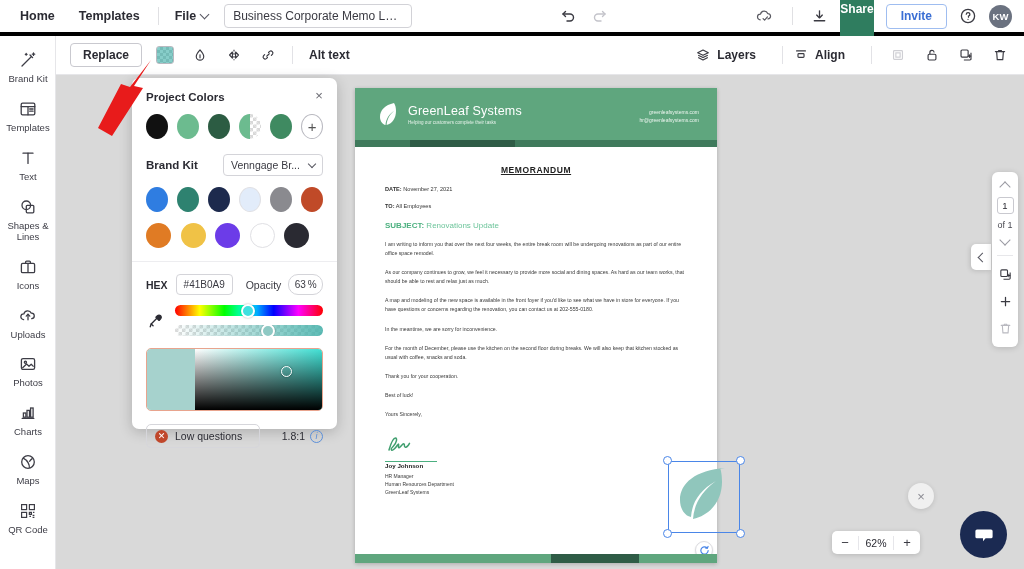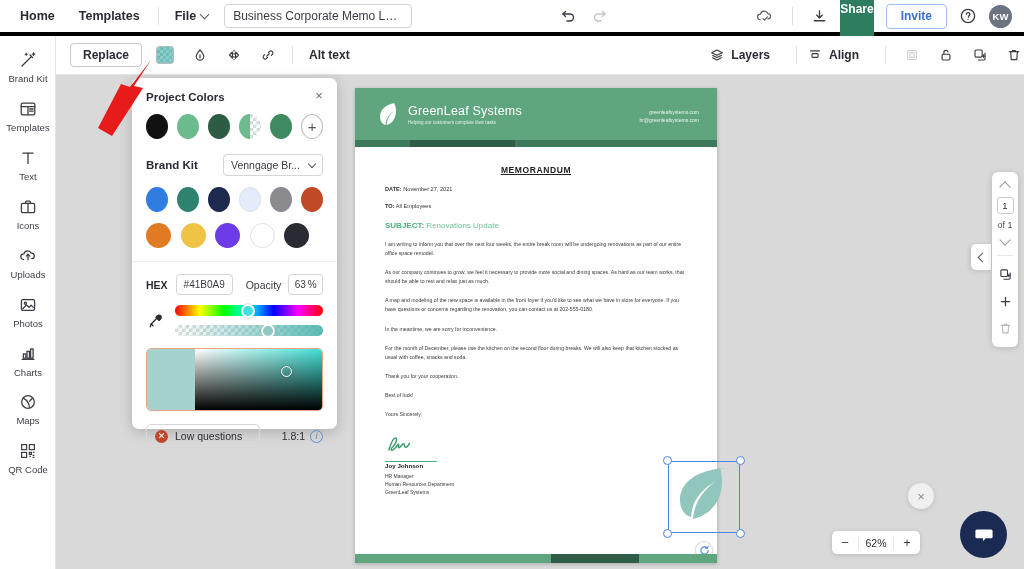--- a/index.html
+++ b/index.html
@@ -78,21 +78,21 @@
     border:1px solid #b9b9c0; position:relative; overflow:hidden;
     background-image:
       linear-gradient(45deg,#cfcfcf 25%,transparent 25%,transparent 75%,#cfcfcf 75%),
       linear-gradient(45deg,#cfcfcf 25%,transparent 25%,transparent 75%,#cfcfcf 75%);
     background-size:6px 6px; background-position:0 0,3px 3px; background-color:#fff;
   }
   .swatch-btn .fill{ position:absolute; inset:0; background:#41b0a9; opacity:.63; }
   .tb-icon{ margin-left:18px; cursor:pointer; display:flex; align-items:center; }
   .tb-sep{ width:1px; height:18px; background:#e2e2e6; margin:0 0 0 16px; }
   .alt-text{ margin-left:16px; font-size:12px; font-weight:bold; color:#2b2b33; cursor:pointer; }
-  .tb-right{ margin-left:auto; display:flex; align-items:center; padding-right:2px; gap:0; }
+  .tb-right{ margin-left:auto; display:flex; align-items:center; padding-right:16px; gap:0; }
   .tb-group{ display:flex; align-items:center; gap:6px; cursor:pointer; padding:0 10px; }
   .tb-group .lbl{ font-size:12px; font-weight:bold; }
 
   
   .canvas-area{
     position:absolute; left:56px; top:75px; width:968px; height:494px;
     background:#d9d9d9; overflow:hidden;
   }
   .page{
     position:absolute; left:299px; top:13px; width:362px; height:475px;
@@ -182,21 +182,21 @@
   }
   .divider{ height:1px; background:#ededf0; margin:13px -14px 0; }
   .hex-row{ display:flex; align-items:center; margin-top:12px; }
   .hex-lbl{ font-size:10.5px; font-weight:bold; }
   .hex-field{
     margin-left:8px; width:62px; height:21px; border:1px solid #d4d4d9; border-radius:4px;
     font-size:10px; color:#3a3a42; display:flex; align-items:center; padding-left:7px; cursor:text;
   }
   .op-lbl{ margin-left:13px; font-size:10.5px; color:#3a3a42; }
   .op-field{
-    margin-left:7px; width:38px; height:21px; border:1px solid #d4d4d9; border-radius:4px;
+    margin-left:7px; width:38px; height:21px; border:1px solid #d4d4d9; border-radius:10px;
     font-size:10px; color:#3a3a42; display:flex; align-items:center; justify-content:center; gap:2px; cursor:text;
   }
   .sliders{ display:flex; align-items:center; margin-top:10px; gap:9px; }
   .eyedrop{ width:20px; cursor:pointer; display:flex; align-items:center; justify-content:center; }
   .slider-col{ flex:1; }
   .hue-bar{
     position:relative; height:11px; border-radius:6px;
     background:linear-gradient(to right,#ff0000,#ffff00,#00ff00,#00ffff,#0000ff,#ff00ff,#ff0000);
   }
   .alpha-bar{
@@ -377,20 +377,27 @@
     </div>
 
     <div class="rail-item">
       <svg width="20" height="20" viewBox="0 0 20 20" fill="none" stroke="#3d3d46" stroke-width="1.3" stroke-linecap="round">
         <path d="M5 5.2h10"></path>
           <path d="M10 5.2v10.2"></path>
       </svg>
       <div class="rail-lbl">Text</div>
     </div>
 
+    <div class="rail-item">
+      <svg width="20" height="20" viewBox="0 0 20 20" fill="none" stroke="#3d3d46" stroke-width="1.3">
+        <circle cx="8.3" cy="8.3" r="4.3"></circle>
+        <rect x="8.3" y="8.3" width="7.5" height="7.5" rx="1"></rect>
+      </svg>
+      <div class="rail-lbl">Shapes &amp; Lines</div>
+    </div>
 
     <div class="rail-item">
       <svg width="20" height="20" viewBox="0 0 20 20" fill="none" stroke="#3d3d46" stroke-width="1.3" stroke-linejoin="round">
         <rect x="3.4" y="6.4" width="13.2" height="9.3" rx="1.3"></rect>
         <path d="M7.6 6.4V5.1a1 1 0 0 1 1-1h2.8a1 1 0 0 1 1 1v1.3"></path>
         <path d="M10 6.4v9.3"></path>
       </svg>
       <div class="rail-lbl">Icons</div>
     </div>
 

